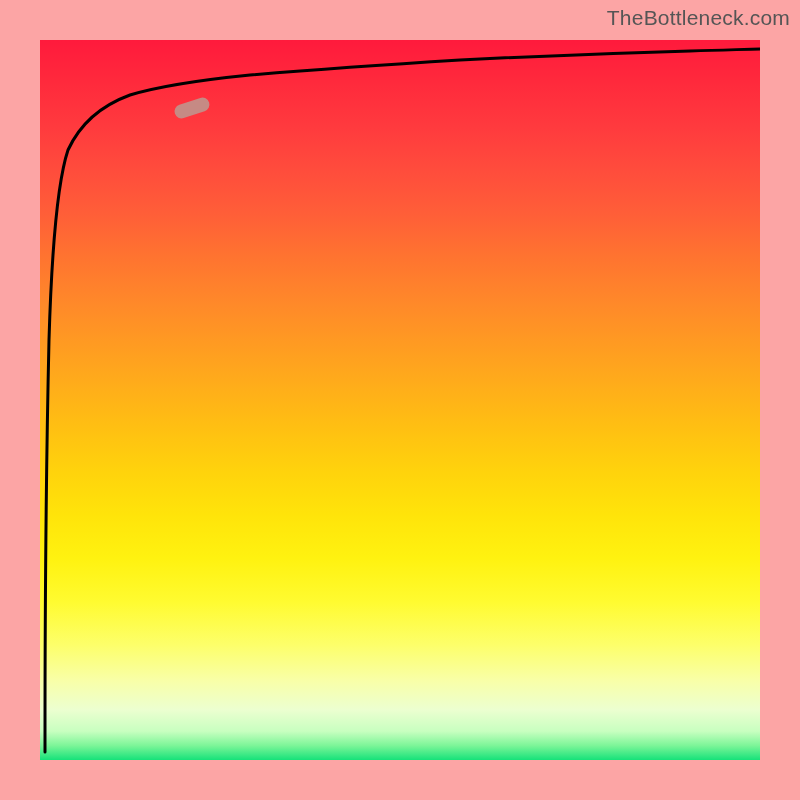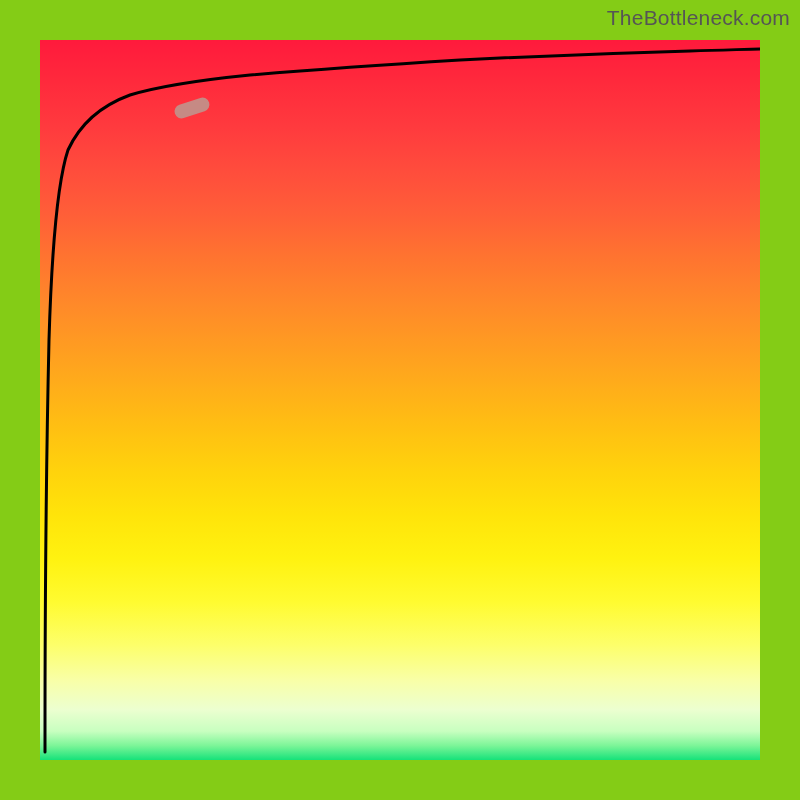--- a/index.html
+++ b/index.html
@@ -7,21 +7,21 @@
     padding: 0;
     width: 800px;
     height: 800px;
     background: #000;
     font-family: Arial, Helvetica, sans-serif;
   }
   .stage {
     position: relative;
     width: 800px;
     height: 800px;
-    background: #84cc16;
+    background: #fca5a5;
     text-align: right;
   }
   .plot-area {
     position: absolute;
     left: 40px;
     top: 40px;
     width: 720px;
     height: 720px;
     overflow: hidden;
     

